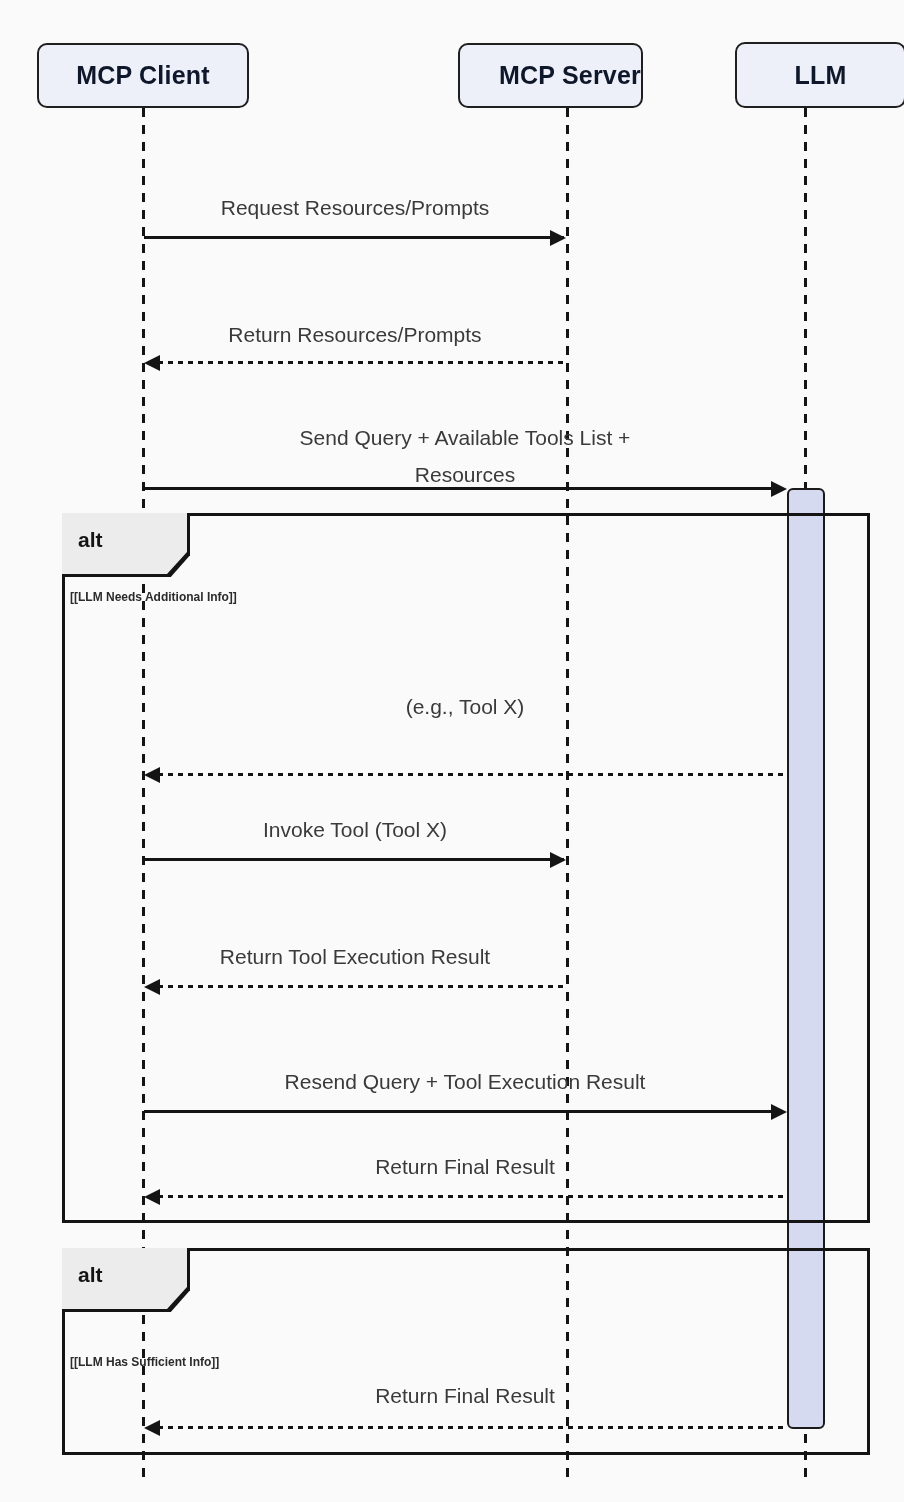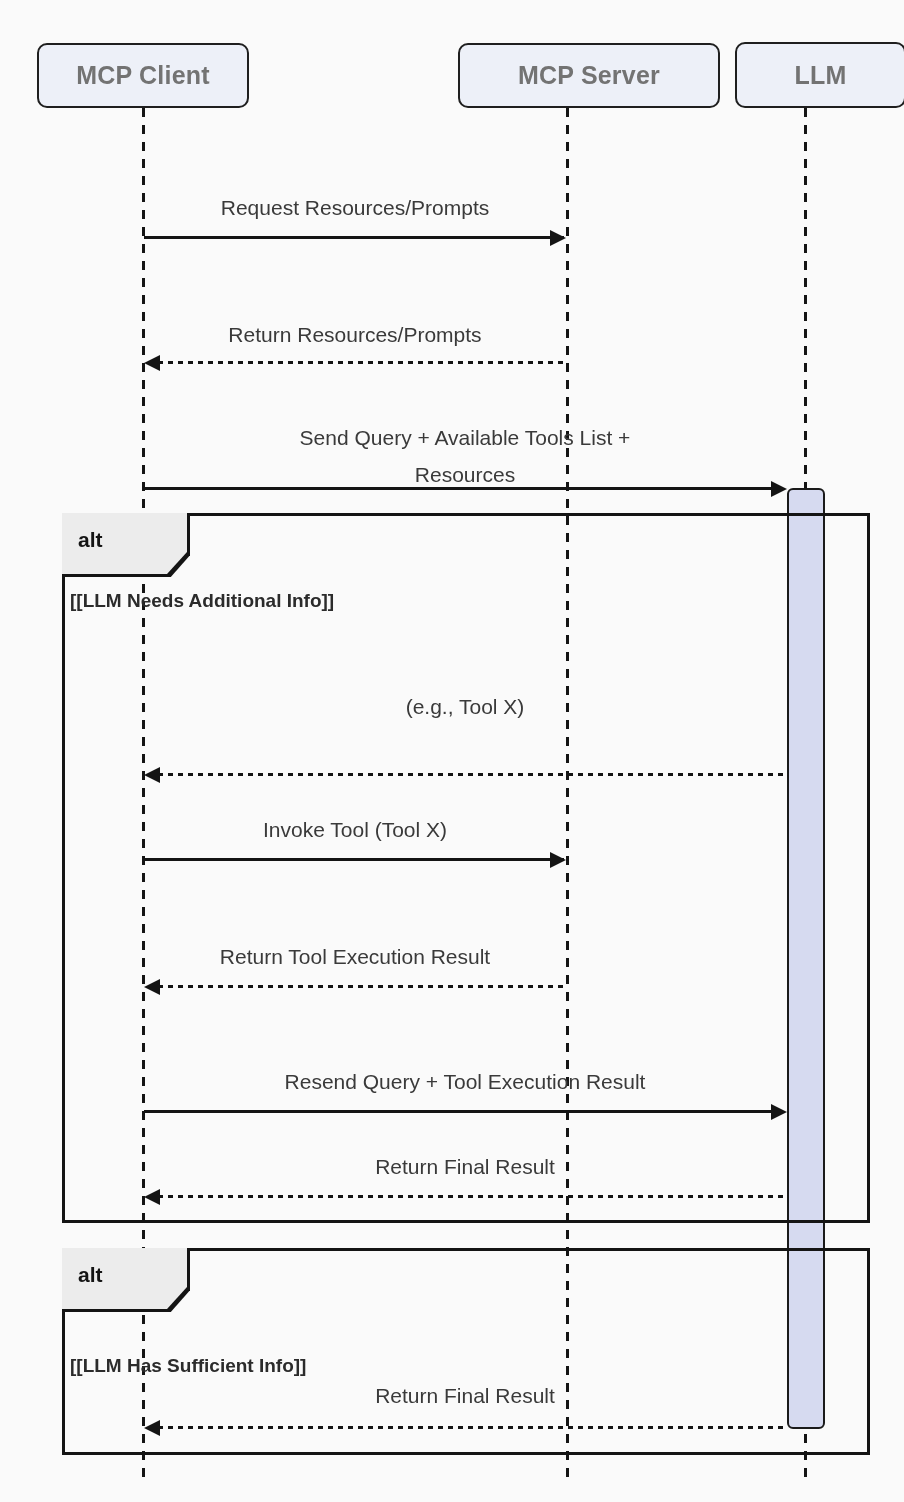--- a/index.html
+++ b/index.html
@@ -15,25 +15,25 @@
     overflow:hidden;
   }
   
   .actor{
     position:absolute;
     box-sizing:border-box;
     background:#EDF0F8;
     border:2.5px solid #1F1F1F;
     border-radius:10px;
     display:flex;align-items:center;justify-content:center;
-    font-weight:bold;font-size:25px;color:#737373;
+    font-weight:bold;font-size:25px;color:#0f172a;
     letter-spacing:0.2px;
   }
   .actor.client{left:37px;top:43px;width:212px;height:65px;}
-  .actor.server{left:458px;top:43px;width:262px;height:65px;}
+  .actor.server{left:458px;top:43px;width:185px;height:65px;justify-content:flex-end;}
   .actor.llm{left:735px;top:42px;width:171px;height:66px;}
   
   .lifeline{
     position:absolute;top:108px;height:1374px;width:3px;
     background:repeating-linear-gradient(180deg,#141414 0 9px,transparent 9px 17px);
     z-index:1;
   }
   .lifeline.client{left:142px;}
   .lifeline.server{left:566px;}
   .lifeline.llm{left:804px;}
@@ -71,21 +71,21 @@
     position:absolute;left:0;top:0;right:3px;bottom:3px;
     background:#ECECEC;
     clip-path:polygon(0 0,100% 0,100% 64%,84% 100%,0 100%);
   }
   .alt-op{
     position:absolute;left:16px;top:15px;
     font-weight:bold;font-size:21px;color:#141414;
   }
   .guard{
     position:absolute;left:70px;
-    font-weight:bold;font-size:19px;color:#2B2B2B;
+    font-weight:bold;font-size:12px;color:#2B2B2B;
     z-index:8;white-space:nowrap;
   }
   .guard.g1{top:590px;}
   .guard.g2{top:1355px;}
   
   .msg-label{
     position:absolute;
     font-size:21px;color:#3A3A3A;
     text-align:center;line-height:37px;
     z-index:8;white-space:nowrap;

